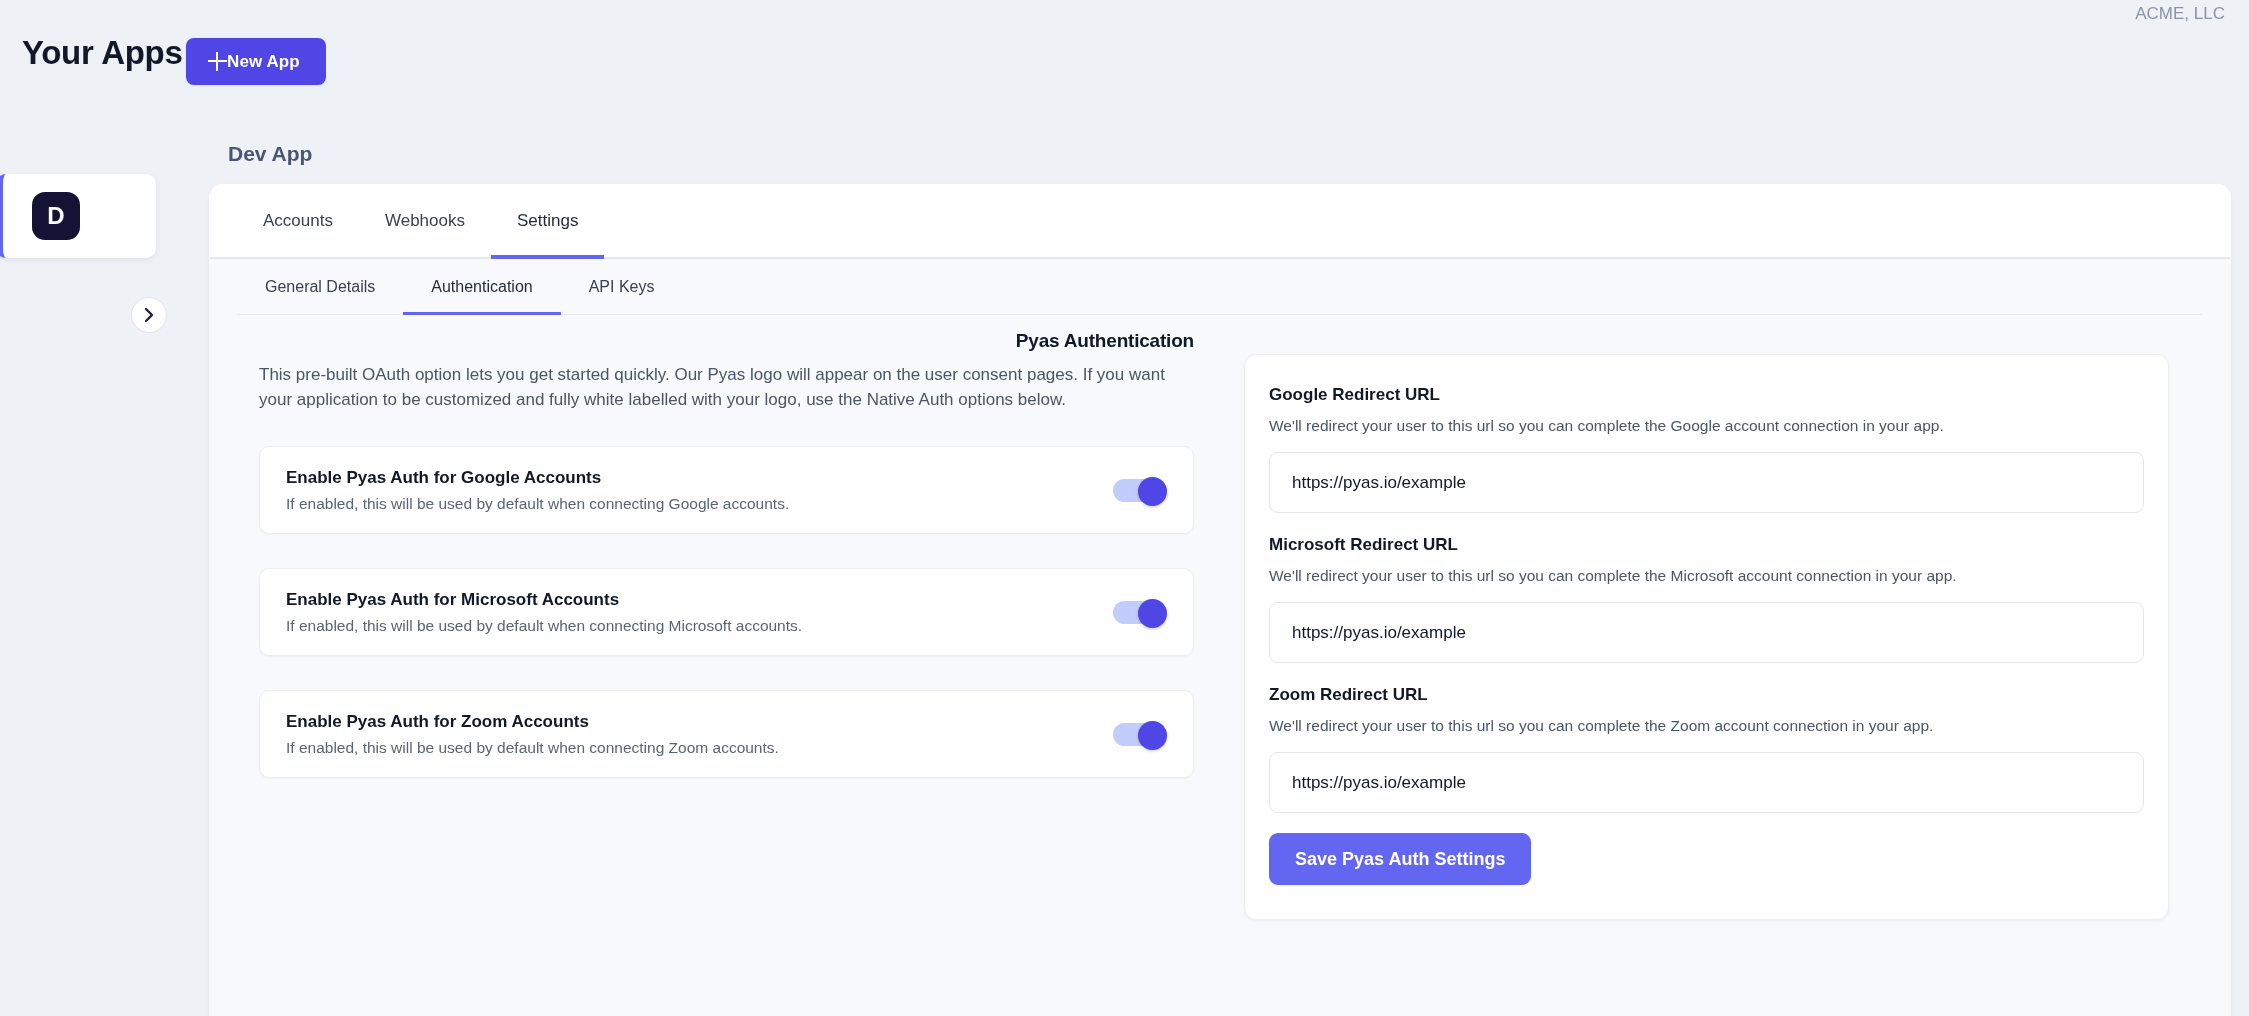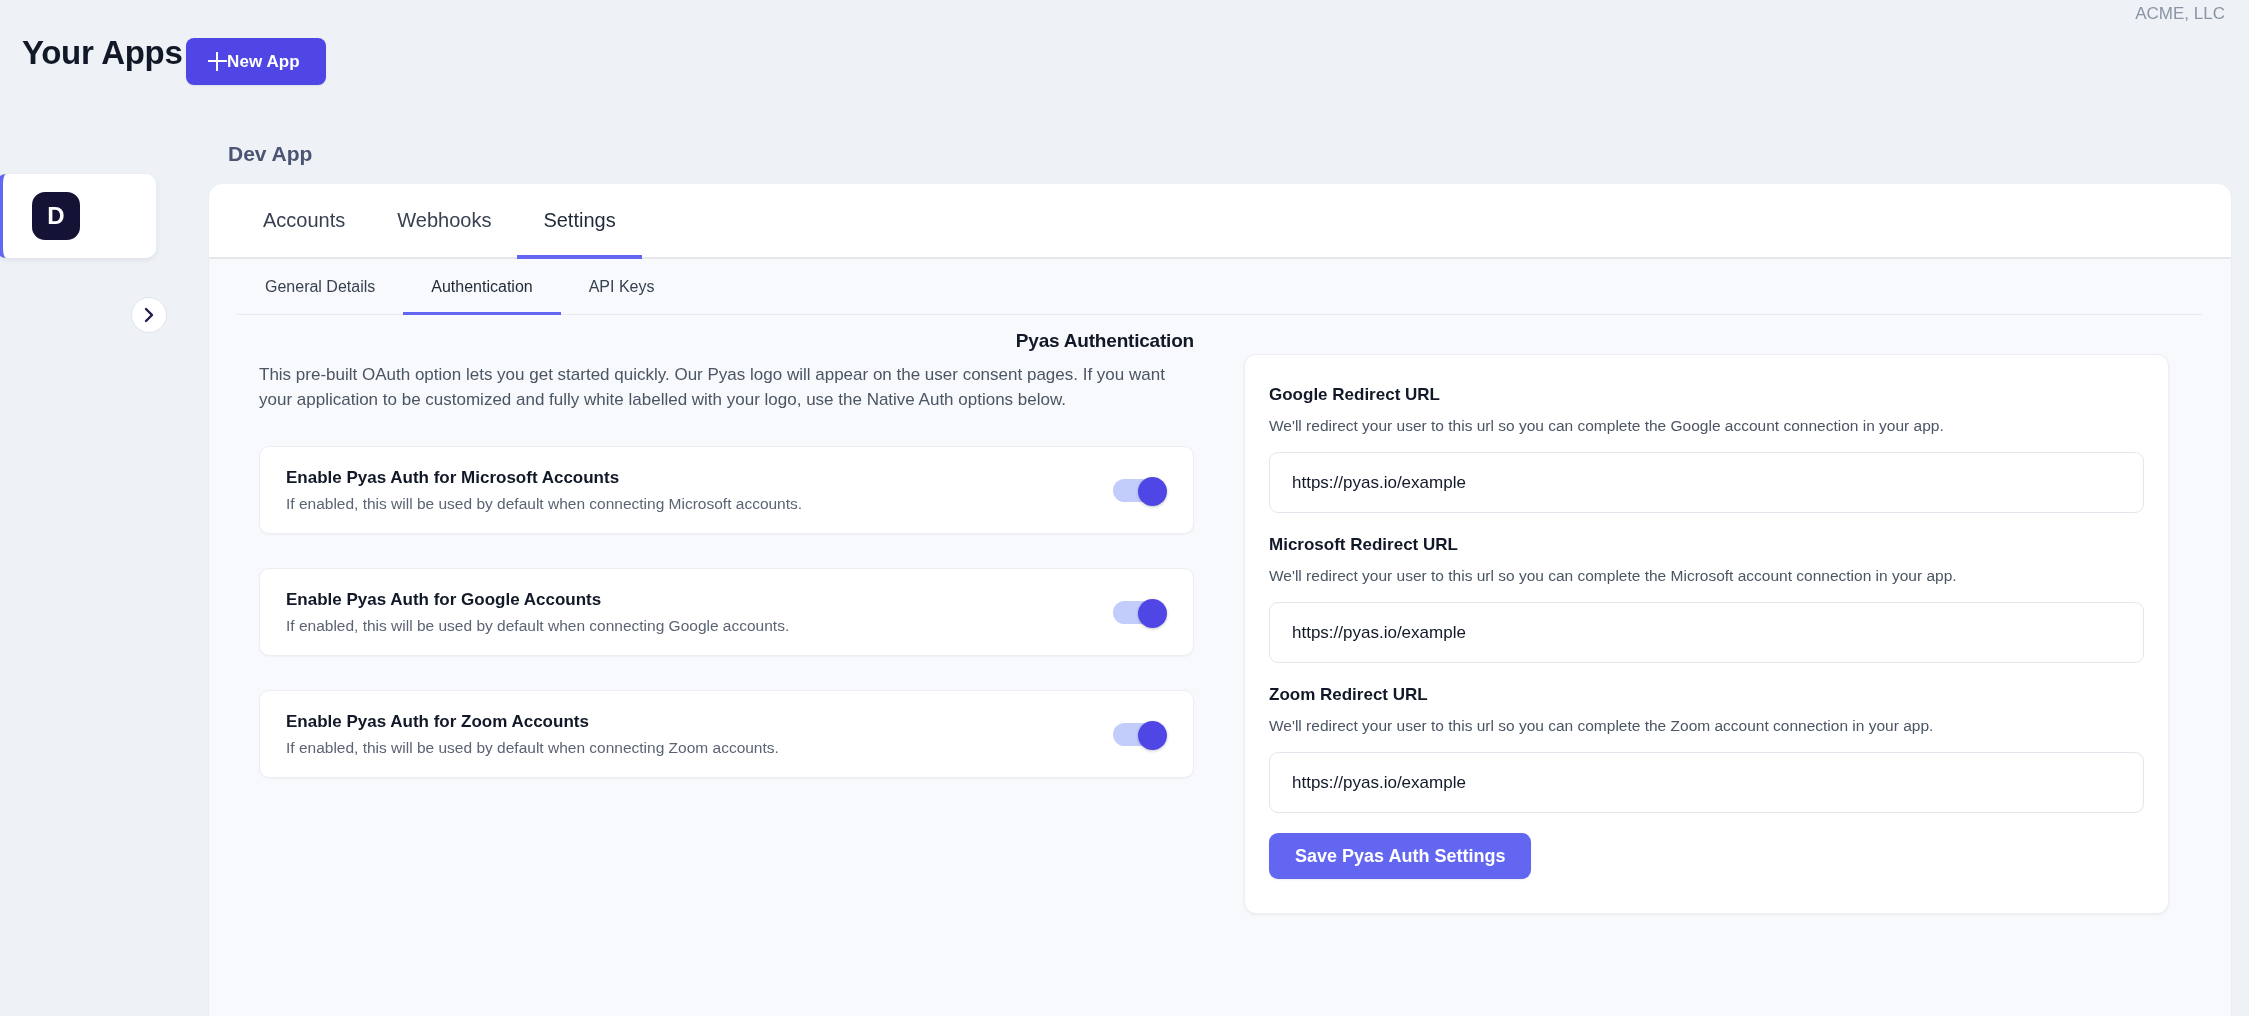--- a/index.html
+++ b/index.html
@@ -155,21 +155,21 @@
     left: 28px;
     bottom: -2px;
     display: flex;
     gap: 0;
   }
   .tab {
     padding: 0 26px;
     height: 73px;
     display: flex;
     align-items: center;
-    font-size: 20px;
+    font-size: 17px;
     color: #384152;
     cursor: pointer;
     border-bottom: 4px solid transparent;
     white-space: nowrap;
   }
   .tab.active {
     font-weight: normal;
     color: #1f2937;
     border-bottom-color: #6366f1;
   }
@@ -302,21 +302,21 @@
     border: 1px solid #e3e6ec;
     border-radius: 9px;
     padding: 0 22px;
     font-size: 17px;
     color: #111827;
     font-family: "Liberation Sans", sans-serif;
     background: #ffffff;
     outline: none;
   }
   .save-btn {
-    height: 46px;
+    height: 52px;
     padding: 0 26px;
     background: #6366f1;
     border: none;
     border-radius: 9px;
     color: #ffffff;
     font-size: 18px;
     font-weight: bold;
     cursor: pointer;
     font-family: "Liberation Sans", sans-serif;
     box-shadow: 0 1px 2px rgba(16,24,40,.08);
@@ -366,33 +366,33 @@
   </div>
 
   <div class="content">
 
     <div class="left-col">
       <div class="section-title">Pyas Authentication</div>
       <div class="section-desc">This pre-built OAuth option lets you get started quickly. Our Pyas logo will appear on the user consent pages. If you want your application to be customized and fully white labelled with your logo, use the Native Auth options below.</div>
 
       <div class="toggle-row">
         <div class="toggle-texts">
-          <div class="t1">Enable Pyas Auth for Microsoft Accounts</div>
-          <div class="t2">If enabled, this will be used by default when connecting Microsoft accounts.</div>
+          <div class="t1">Enable Pyas Auth for Google Accounts</div>
+          <div class="t2">If enabled, this will be used by default when connecting Google accounts.</div>
         </div>
         <div class="switch">
           <div class="track"></div>
           <div class="knob"></div>
         </div>
       </div>
 
       <div class="toggle-row">
         <div class="toggle-texts">
-          <div class="t1">Enable Pyas Auth for Google Accounts</div>
-          <div class="t2">If enabled, this will be used by default when connecting Google accounts.</div>
+          <div class="t1">Enable Pyas Auth for Microsoft Accounts</div>
+          <div class="t2">If enabled, this will be used by default when connecting Microsoft accounts.</div>
         </div>
         <div class="switch">
           <div class="track"></div>
           <div class="knob"></div>
         </div>
       </div>
 
       <div class="toggle-row">
         <div class="toggle-texts">
           <div class="t1">Enable Pyas Auth for Zoom Accounts</div>

